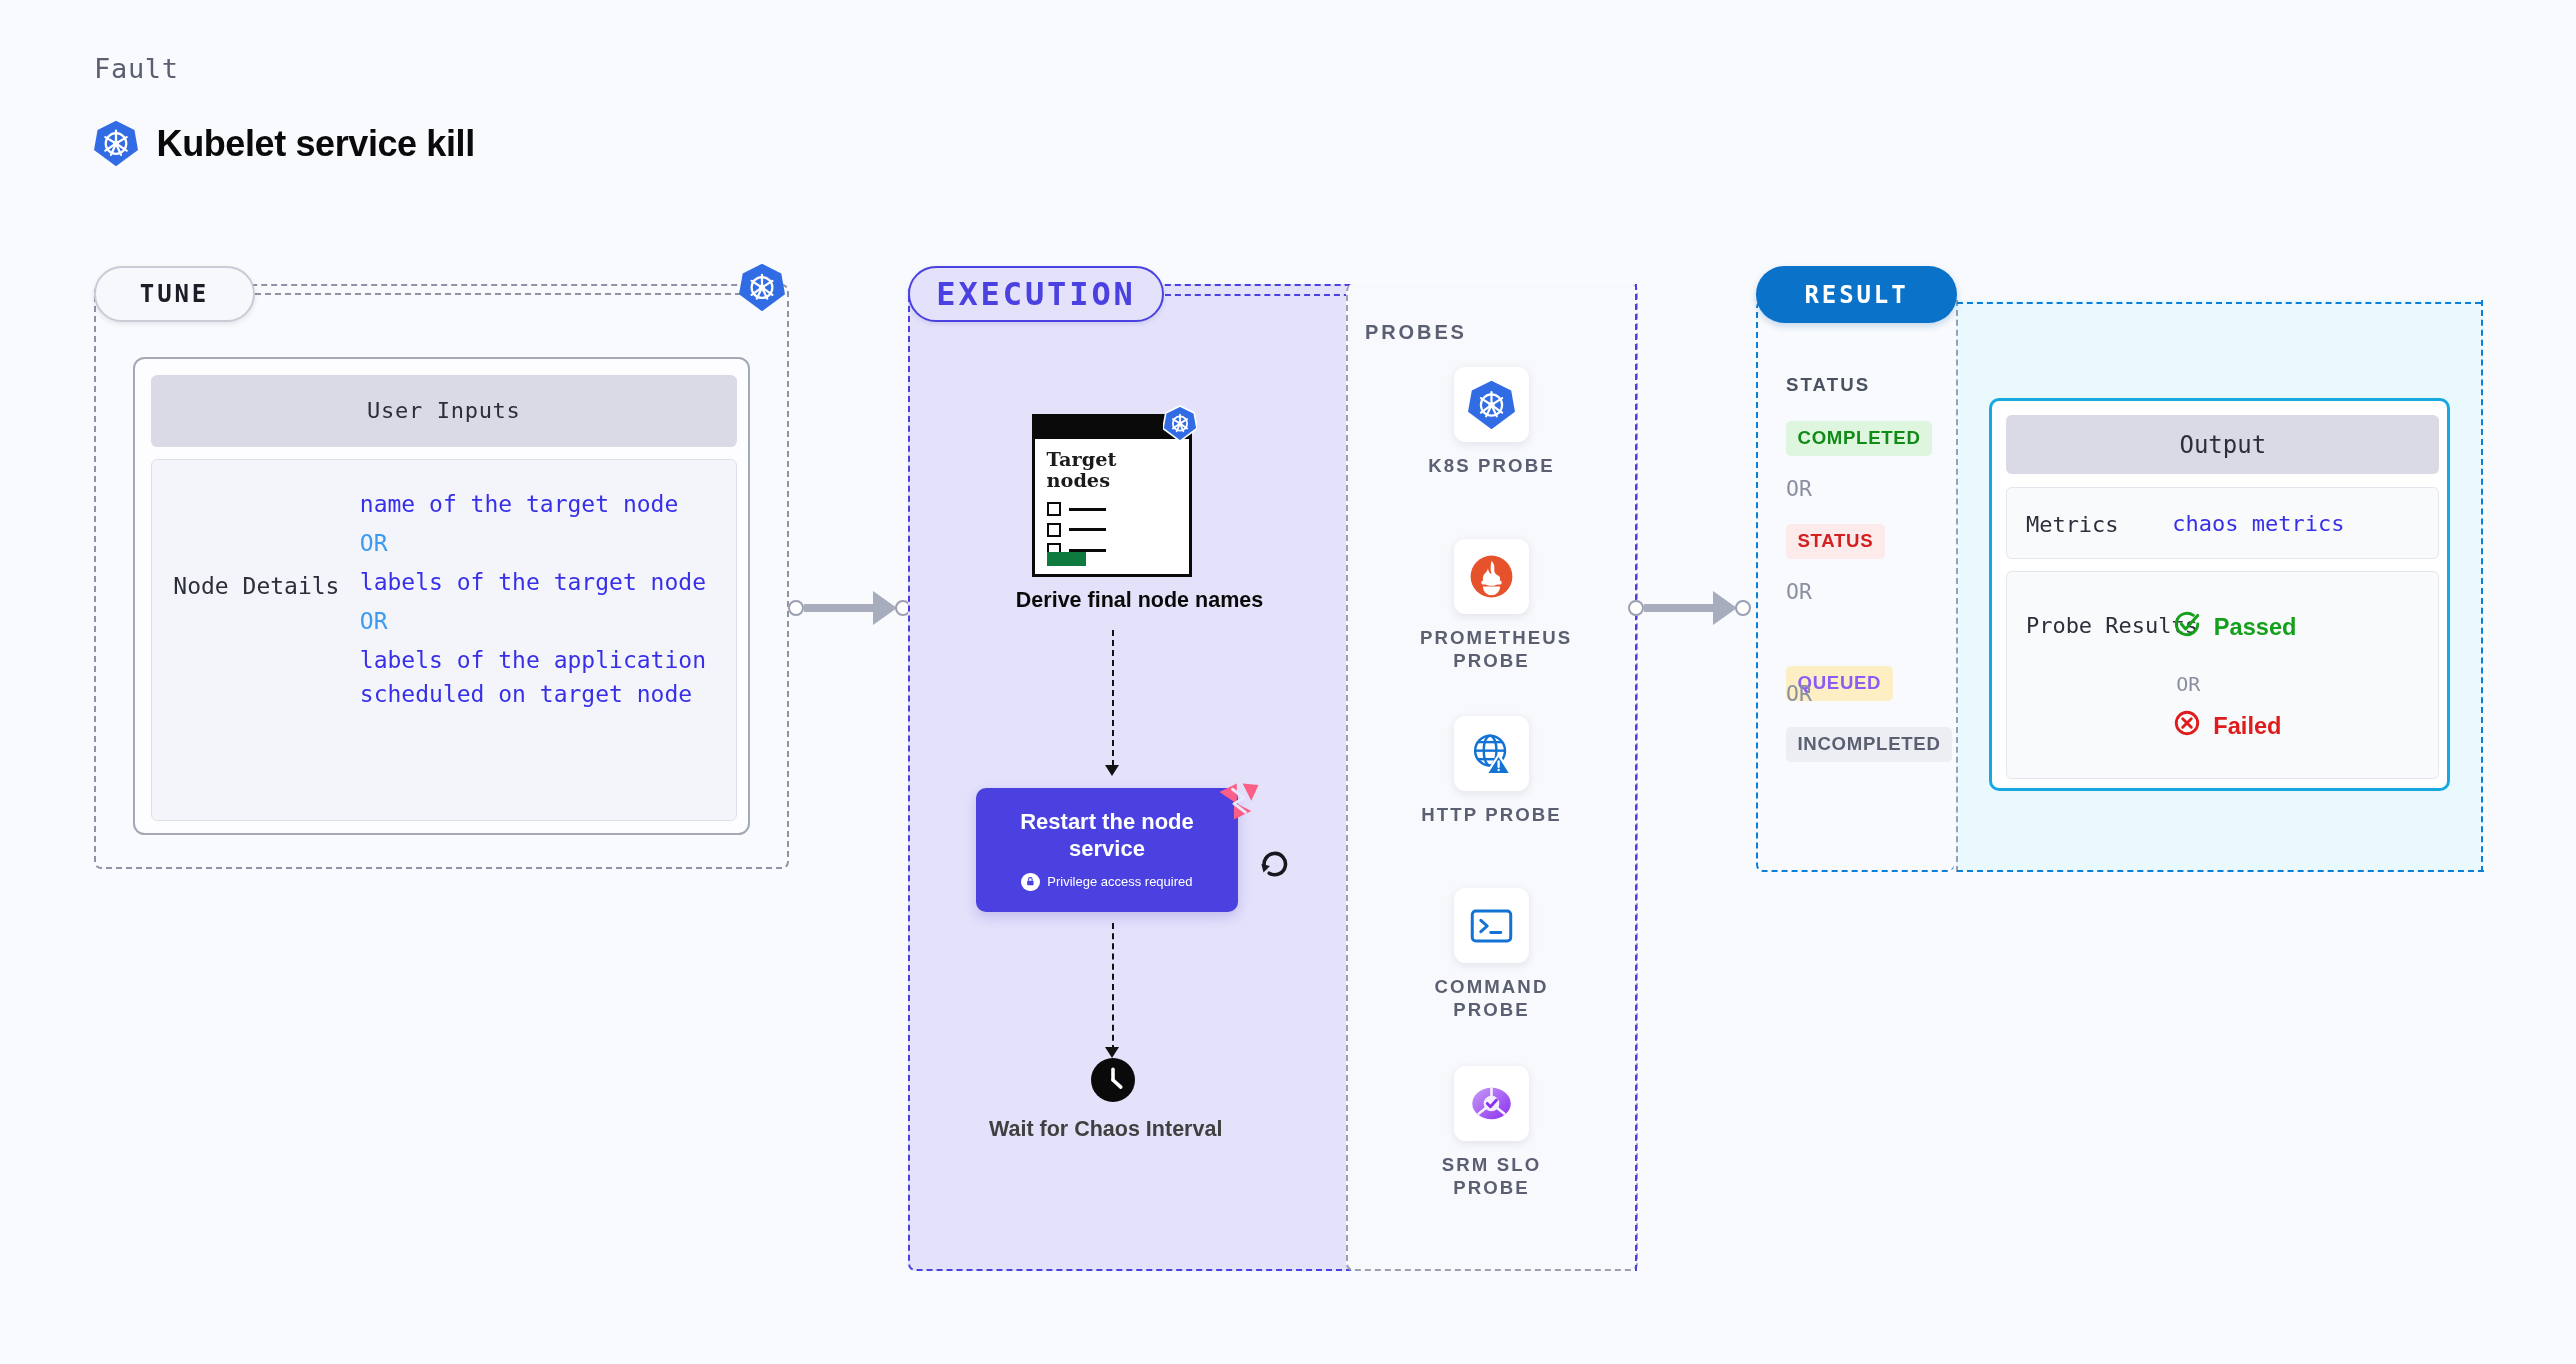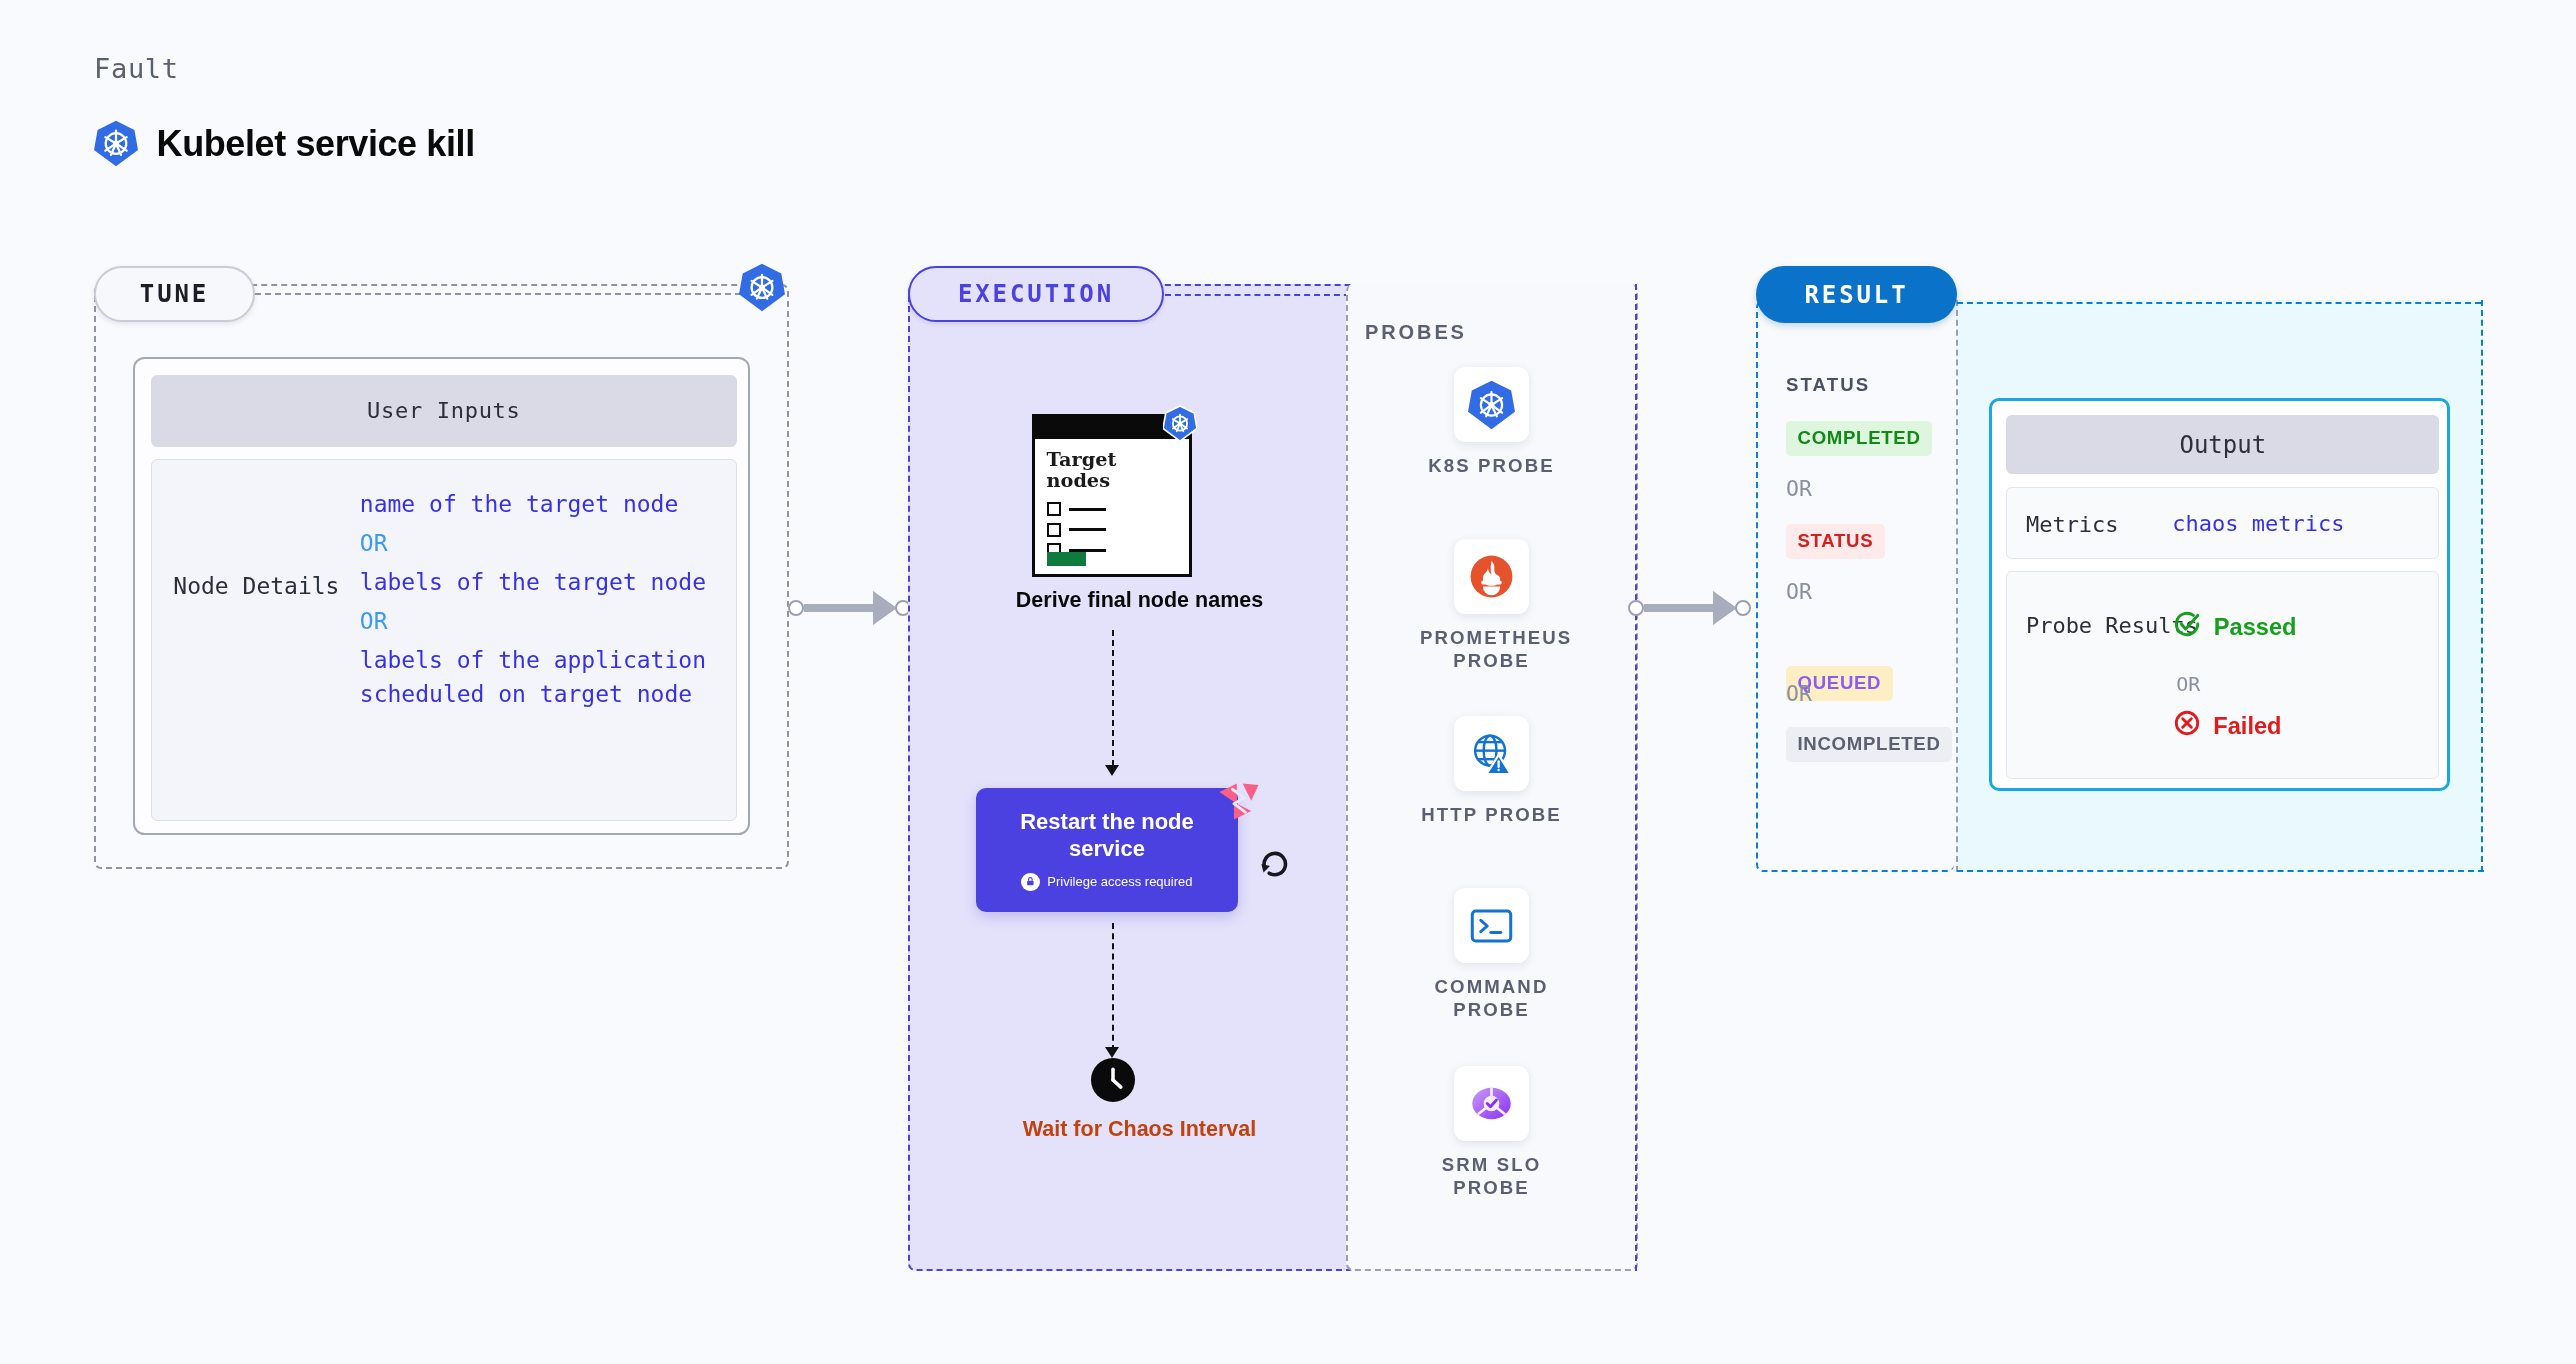--- a/index.html
+++ b/index.html
@@ -94,21 +94,21 @@
   .kv-values .wide { width: 415px; }
 
   
   #exec-panel { left: 908px; top: 284px; width: 456px; height: 987px; }
   #exec-panel .panel-body {
     border: 2.9px dashed #4a41e0; background: #e4e2fb;
   }
   #exec-badge {
     left: 908px; top: 266px; width: 256px; height: 56px;
     background: #e4e2fb; border: 2.9px solid #4a41e0; color: #4a41e0;
-    font-size: 24px;
+    font-size: 32px;
     box-shadow: 0 2.1px 5px rgba(40,35,140,.12);
   }
   #exec-dash {
     position: absolute; left: 1165px; top: 294px; width: 473px; height: 0;
     border-top: 2.9px dashed #4a41e0;
   }
   #probes-panel { left: 1346px; top: 284px; width: 292px; height: 987px; }
   #probes-panel .panel-body {
     border: 2.1px dashed #9aa0b2; border-left: 2.1px dashed #9aa0b2;
     border-top: none; background: #f8f9fc;
@@ -177,22 +177,22 @@
   #retry-icon  { position: absolute; left: 1255px; top: 844px; }
 
   
   .clock {
     position: absolute; left: 1091px; top: 1058px;
     width: 44px; height: 44px; border-radius: 50%; background: #0a0a0a;
   }
   .clock svg { position: absolute; left: 0; top: 0; }
   .clock-caption {
     position: absolute; left: 989px; top: 1116px; width: 301px;
-    text-align: center; font-size: 21.5px; font-weight: bold;
-    color: #c2410c; line-height: 1.3;
+    text-align: left; font-size: 21.5px; font-weight: bold;
+    color: #404040; line-height: 1.3;
   }
 
   
   .probe { position: absolute; width: 143px; text-align: center; }
   .probe-tile {
     width: 75px; height: 75px; margin: 0 auto;
     background: #fff; border-radius: 11.5px;
     box-shadow: 0 2.9px 8.6px rgba(40,50,90,.10);
     display: flex; align-items: center; justify-content: center;
   }

